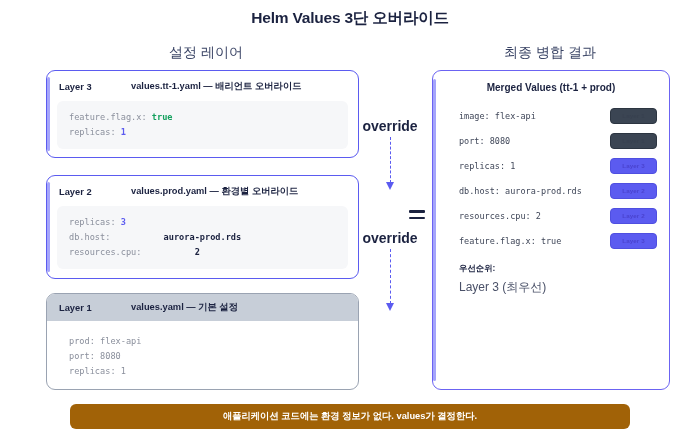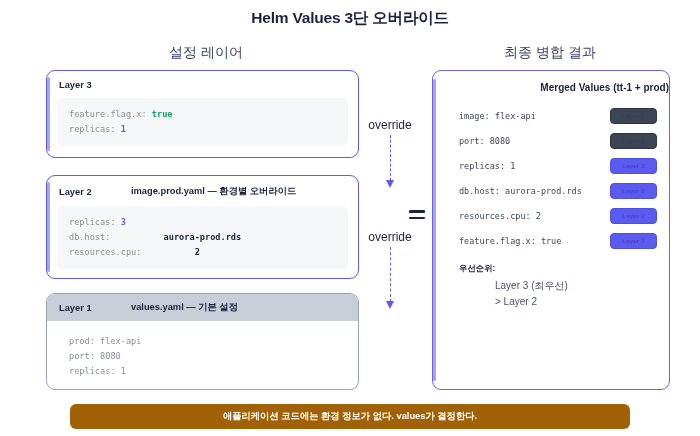--- a/index.html
+++ b/index.html
@@ -112,22 +112,22 @@
     margin-top: 4px;
   }
 
   
   .arrow-group {
     position: absolute;
     width: 70px;
     text-align: center;
   }
   .arrow-label {
-    font-size: 12px;
-    font-weight: normal;
+    font-size: 14px;
+    font-weight: bold;
     color: #1b2240;
     margin-bottom: 3px;
   }
   .arrow-shaft {
     position: relative;
     margin: 0 auto;
     width: 0;
     border-left: 1.6px dashed #5b5bf0;
   }
   .arrow-head {
@@ -176,21 +176,21 @@
   #merged-panel .accent {
     position: absolute;
     left: 0;
     top: 8px;
     bottom: 8px;
     width: 3px;
     background: #a5a5fb;
     border-radius: 2px;
   }
   .merged-title {
-    text-align: right;
+    text-align: center;
     font-size: 10px;
     font-weight: bold;
     color: #1b2240;
     padding: 11px 0 6px 0;
   }
   .merged-rows {
     padding: 4px 12px 0 26px;
   }
   .merged-row {
     display: flex;
@@ -222,24 +222,23 @@
   .priority {
     padding: 10px 12px 0 26px;
   }
   .priority .p-title {
     font-size: 8.4px;
     font-weight: bold;
     color: #1b2240;
     margin-bottom: 4px;
   }
   .priority .p-line {
-    font-size: 10px;
+    font-size: 12px;
     color: #4a5168;
     line-height: 1.55;
-    margin-left: 36px;
   }
 
   
   #footer-banner {
     position: absolute;
     left: 70px;
     top: 404px;
     width: 560px;
     height: 25px;
     box-sizing: border-box;
@@ -260,38 +259,39 @@
 
   <div class="title">Helm Values 3단 오버라이드</div>
 
   <div class="col-label left">설정 레이어</div>
   <div class="col-label right">최종 병합 결과</div>
 
   <div class="card" id="card-layer3">
     <div class="accent"></div>
     <div class="card-head">
       <span class="layer-name">Layer 3</span>
+      <span class="file-name">values.tt-1.yaml — 배리언트 오버라이드</span>
     </div>
     <div class="code">
       <div>
         <span>feature.flag.x:</span>
         <span class="val-green">true</span>
       </div>
       <div>
         <span>replicas:</span>
         <span class="val-violet">1</span>
       </div>
     </div>
   </div>
 
   <div class="card" id="card-layer2">
     <div class="accent"></div>
     <div class="card-head">
       <span class="layer-name">Layer 2</span>
-      <span class="file-name">image.prod.yaml — 환경별 오버라이드</span>
+      <span class="file-name">values.prod.yaml — 환경별 오버라이드</span>
     </div>
     <div class="code">
       <div>
         <span>replicas:</span>
         <span class="val-violet">3</span>
       </div>
       <div>
         <span>db.host:</span>
         <span class="val-dark">aurora-prod.rds</span>
       </div>
@@ -369,21 +369,20 @@
       </div>
       <div class="merged-row">
         <span class="mr-text">feature.flag.x: true</span>
         <span class="badge l3">Layer 3</span>
       </div>
     </div>
 
     <div class="priority">
       <div class="p-title">우선순위:</div>
       <div class="p-line">Layer 3 (최우선)</div>
-      <div class="p-line">&gt; Layer 2</div>
     </div>
   </div>
 
   <div id="footer-banner">
     <span>애플리케이션 코드에는 환경 정보가 없다. values가 결정한다.</span>
   </div>
 
 </div>
 
 </body></html>

